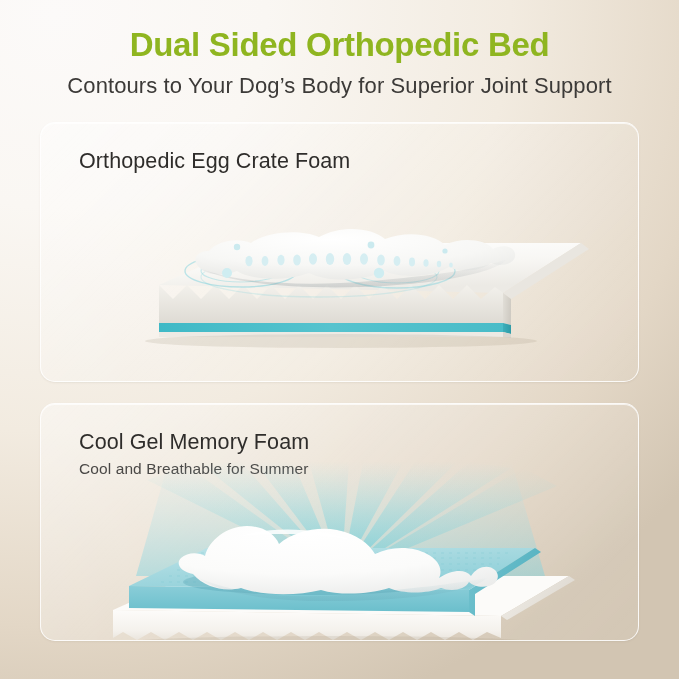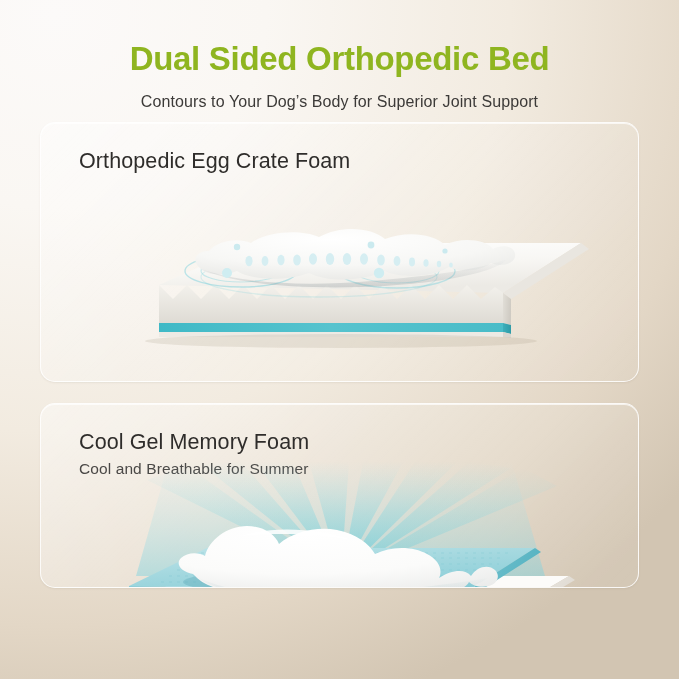--- a/index.html
+++ b/index.html
@@ -31,25 +31,25 @@
     width: 679px;
     text-align: center;
     padding-top: 26px;
     box-sizing: border-box;
   }
   .main-title {
     font-size: 33px;
     font-weight: 700;
     letter-spacing: -0.3px;
     color: #8FB520;
-    margin: 14px;
+    margin: 0;
     line-height: 1.15;
   }
   .main-subtitle {
-    font-size: 16px;
+    font-size: 22px;
     font-weight: 300;
     color: #3C3A38;
     margin: 9px 0 0 0;
     line-height: 1.2;
     letter-spacing: 0.1px;
   }
 
   
   .card {
     position: absolute;
@@ -57,21 +57,21 @@
     width: 599px;
     box-sizing: border-box;
     border-radius: 15px;
     border: 1px solid rgba(255,255,255,0.85);
     background: linear-gradient(135deg, rgba(255,255,255,0.42) 0%, rgba(255,255,255,0.18) 45%, rgba(255,255,255,0.05) 100%);
     box-shadow: 0 1px 2px rgba(120,105,85,0.10),
                 inset 0 1px 0 rgba(255,255,255,0.7);
     overflow: hidden;
   }
   #card-egg-crate { top: 122px; height: 260px; }
-  #card-gel-foam  { top: 403px; height: 185px; }
+  #card-gel-foam  { top: 403px; height: 238px; }
 
   .card-heading {
     position: absolute;
     left: 38px;
     top: 26px;
     font-size: 21.5px;
     font-weight: 400;
     color: #2F2D2B;
     letter-spacing: 0.1px;
     margin: 0;

